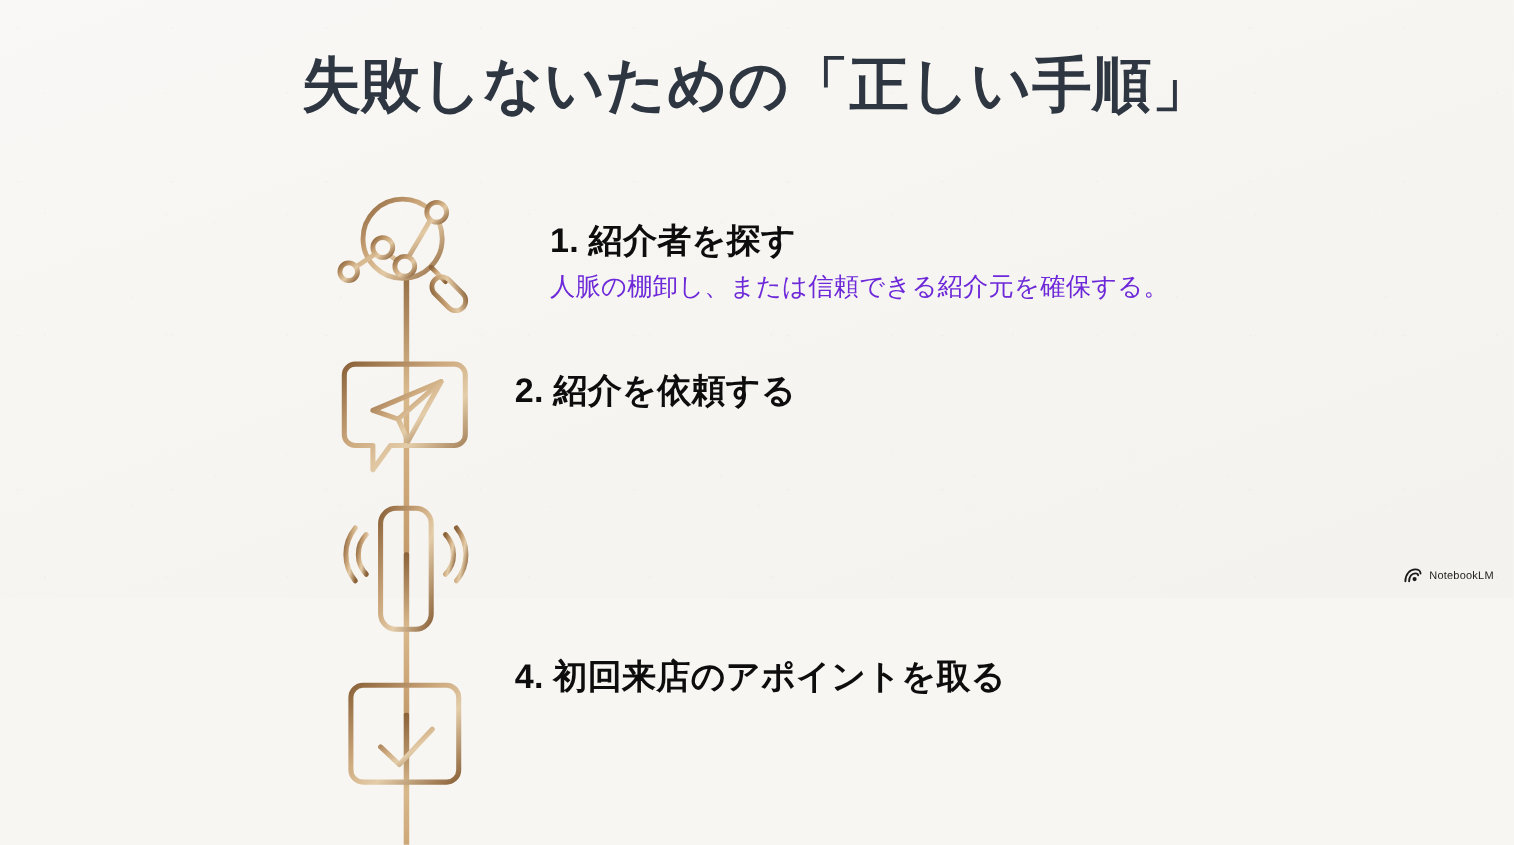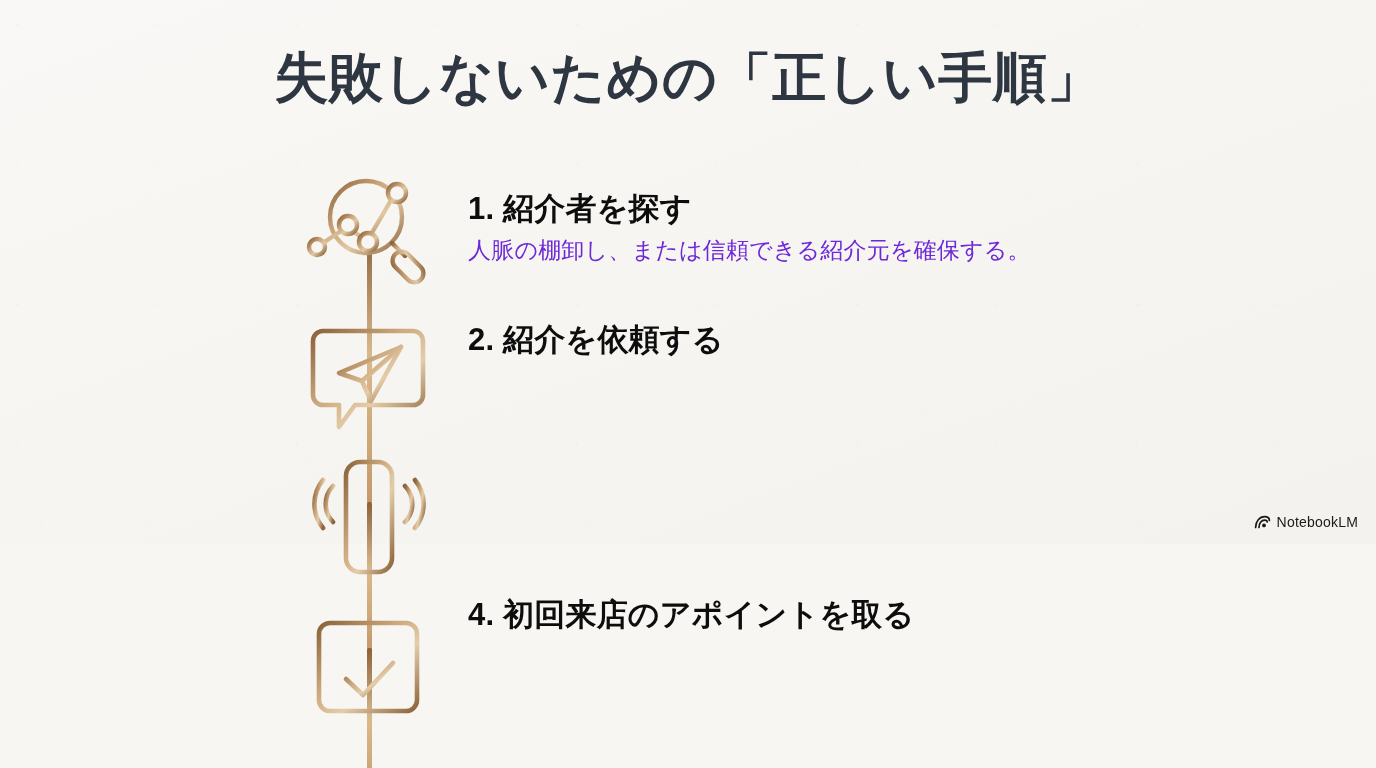--- a/index.html
+++ b/index.html
@@ -96,22 +96,22 @@
   #icon-calendar-check   { top: 430px; height: 120px; }
 
   .step-icon svg { display: block; }
 
   
   .step-text {
     position: absolute;
     left: 172px;
     width: 830px;
   }
-  #step-text-1 { top: 18px; }
-  #step-text-2 { top: 149px; }
+  #step-text-1 { top: 28px; margin-left: 32px; }
+  #step-text-2 { top: 164px; }
   #step-text-3 { top: 296px; }
   #step-text-4 { top: 424px; }
 
   .step-heading {
     font-size: 31px;
     font-weight: 700;
     color: #0d0d0d;
     line-height: 1.25;
     letter-spacing: 0.2px;
     white-space: nowrap;
@@ -141,21 +141,21 @@
   
   #watermark {
     position: absolute;
     right: 18px;
     bottom: 14px;
     display: flex;
     align-items: center;
     gap: 6px;
   }
   #watermark-label {
-    font-size: 14px;
+    font-size: 10px;
     font-weight: 500;
     color: #1a1a1a;
     letter-spacing: 0.2px;
   }
   #notebooklm-logo-icon svg { display: block; }
 </style>
 </head>
 <body>
 
 <div id="slide">

